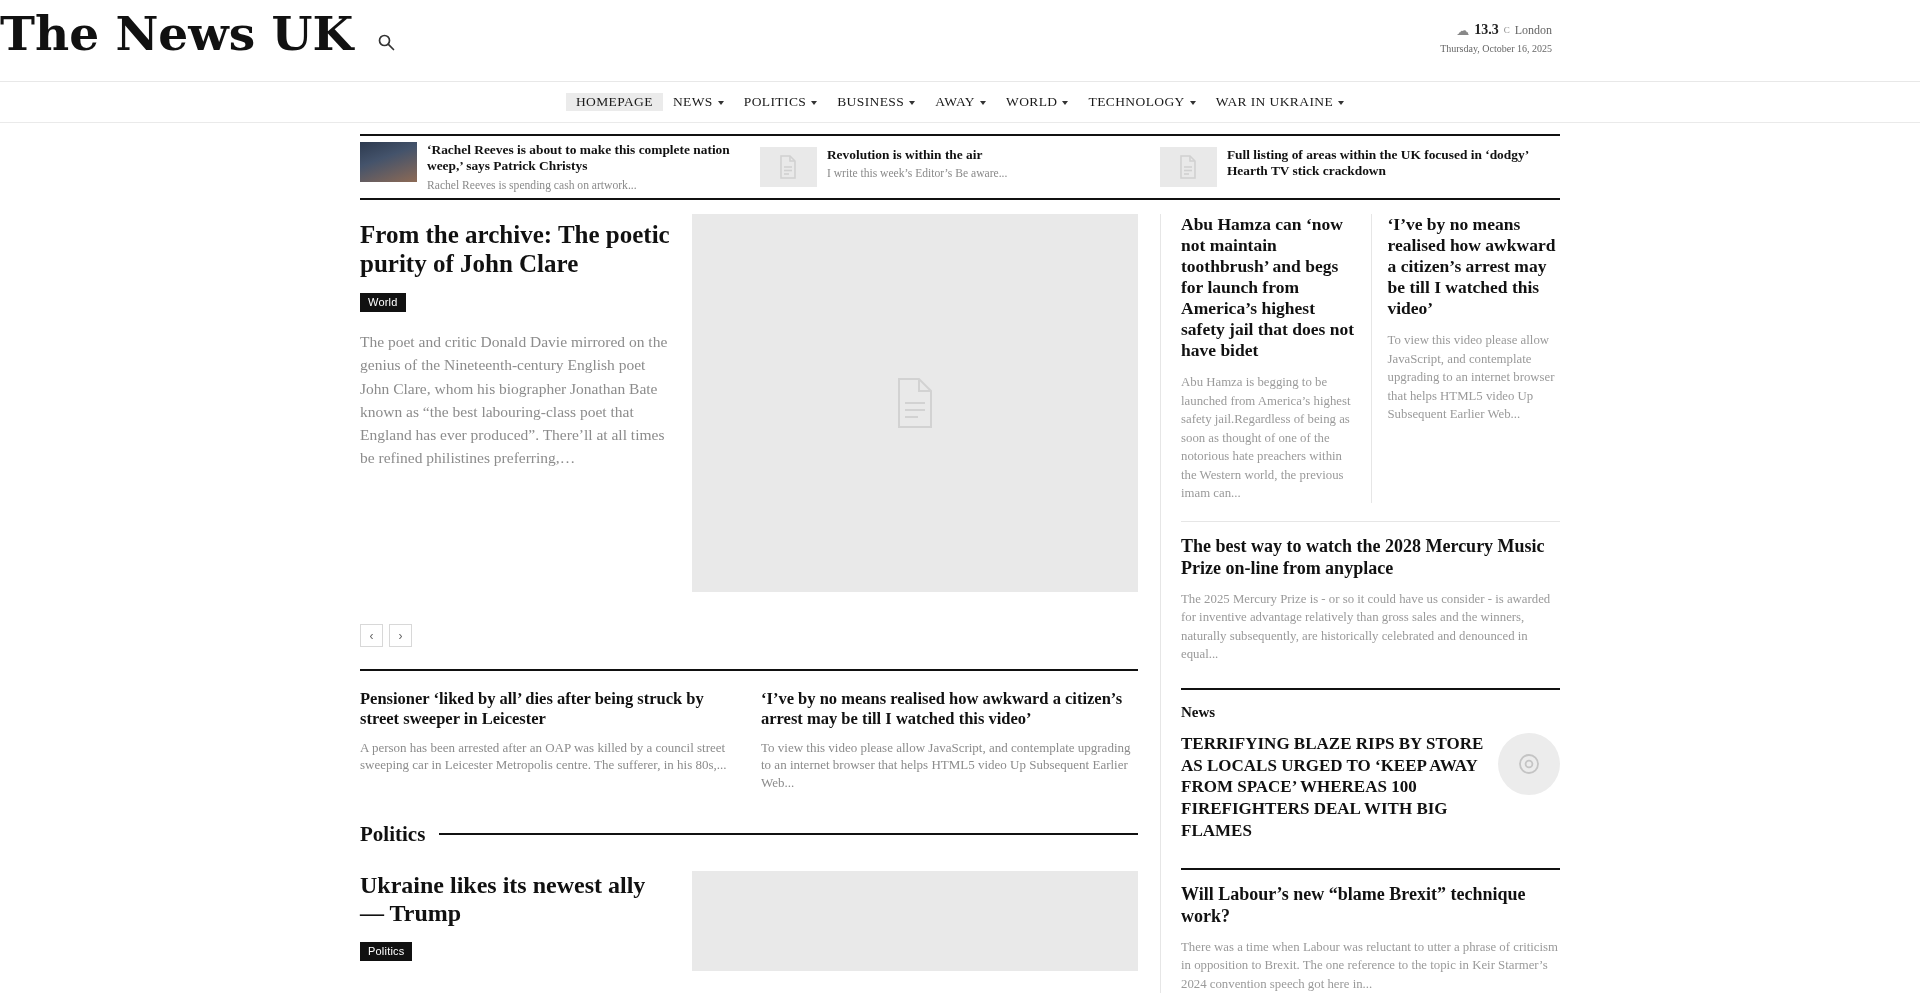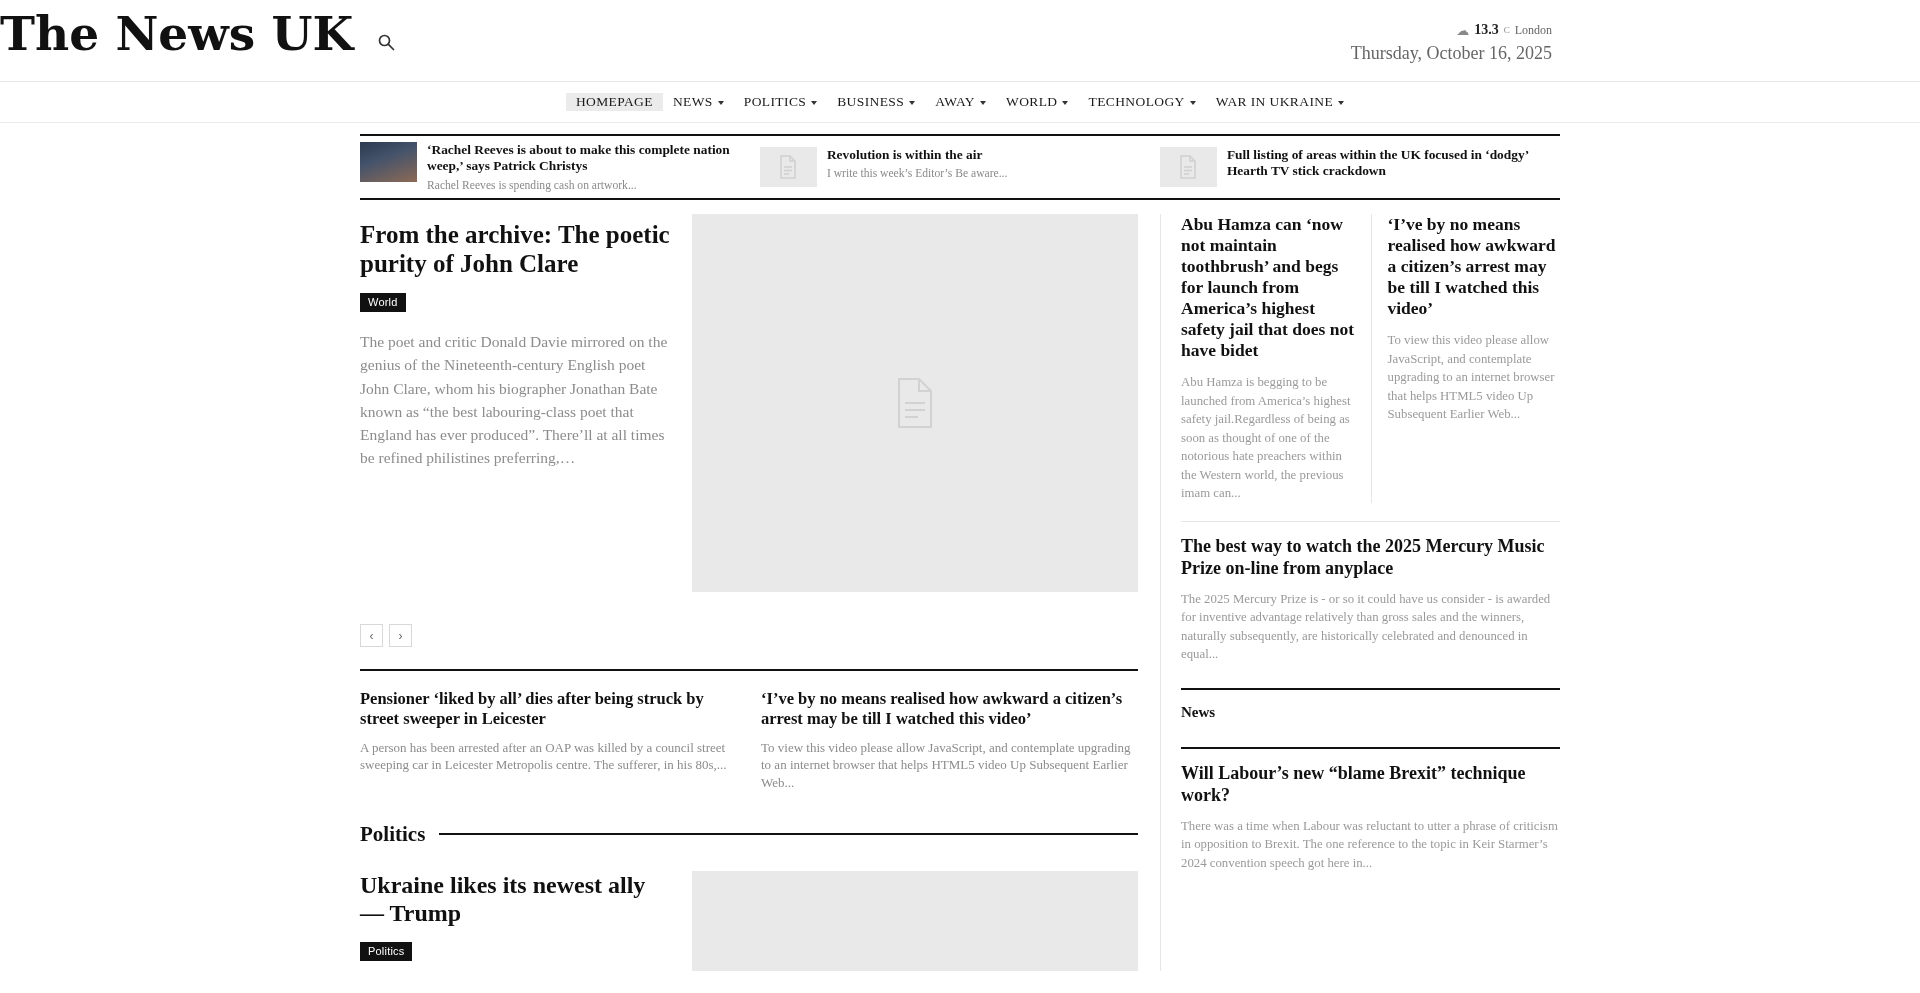--- a/index.html
+++ b/index.html
@@ -49,21 +49,21 @@
     right: 368px;
     top: 22px;
     text-align: right;
     font-family: "Liberation Serif", serif;
     color: #555;
   }
   .weather-line1 { font-size: 13px; display: flex; align-items: center; gap: 5px; justify-content: flex-end; }
   .weather-temp { font-weight: 700; color: #222; font-size: 14px; }
   .weather-unit { font-size: 9px; vertical-align: super; color: #888; }
   .weather-city { font-size: 12px; color: #666; }
-  .weather-date { font-size: 18px; color: #666; margin-top: 5px; }
+  .weather-date { font-size: 10px; color: #666; margin-top: 5px; }
   .cloud-icon { font-size: 13px; color: #888; line-height: 1; }
 
   
   .navbar {
     height: 41px;
     display: flex;
     align-items: center;
     justify-content: center;
     gap: 0px;
     font-family: "Liberation Serif", serif;
@@ -455,28 +455,37 @@
           </div>
           <div class="rc-col">
             <h3 class="rc-title">‘I’ve by no means realised how awkward a citizen’s arrest may be till I watched this video’</h3>
             <p class="rc-dek">To view this video please allow JavaScript, and contemplate upgrading to an internet browser that helps HTML5 video Up Subsequent Earlier Web...</p>
           </div>
         </div>
 
       <div class="rc-divider"></div>
 
       <div>
-        <h3 class="rc-wide-title">The best way to watch the 2025 Mercury Music Prize on-line from anyplace</h3>
+        <h3 class="rc-wide-title">The best way to watch the 2028 Mercury Music Prize on-line from anyplace</h3>
         <p class="rc-dek">The 2025 Mercury Prize is - or so it could have us consider - is awarded for inventive advantage relatively than gross sales and the winners, naturally subsequently, are historically celebrated and denounced in equal...</p>
       </div>
 
       <div class="rc-rule-heavy"></div>
 
       <div>
         <div class="kicker">News</div>
+        <div class="feature-row">
+          <h3 class="feature-headline">TERRIFYING BLAZE RIPS BY STORE AS LOCALS URGED TO ‘KEEP AWAY FROM SPACE’ WHEREAS 100 FIREFIGHTERS DEAL WITH BIG FLAMES</h3>
+          <div class="avatar-circle">
+            <svg width="26" height="26" viewBox="0 0 26 26" fill="none" stroke="#c4c4c4" stroke-width="1.8">
+              <circle cx="13" cy="13" r="9"></circle>
+              <circle cx="13" cy="13" r="3.4"></circle>
+            </svg>
+          </div>
+        </div>
       </div>
 
       <div class="rc-rule-thin"></div>
 
       <div>
         <h3 class="rc-wide-title">Will Labour’s new “blame Brexit” technique work?</h3>
         <p class="rc-dek">There was a time when Labour was reluctant to utter a phrase of criticism in opposition to Brexit. The one reference to the topic in Keir Starmer’s 2024 convention speech got here in...</p>
       </div>
 
     </div>

